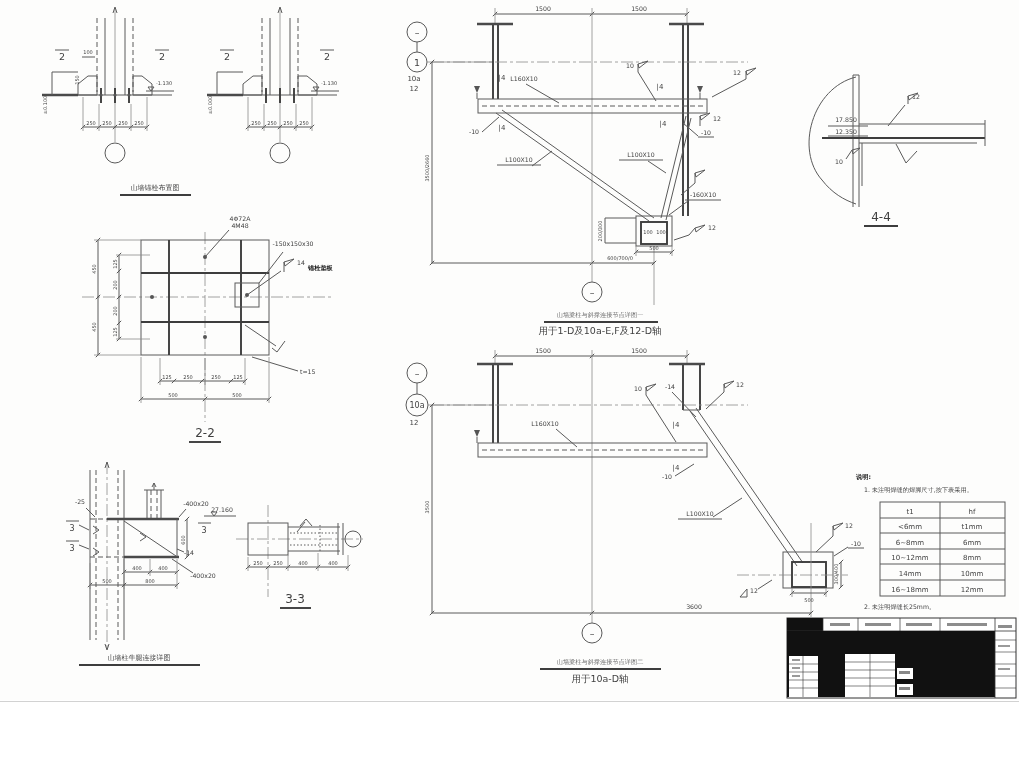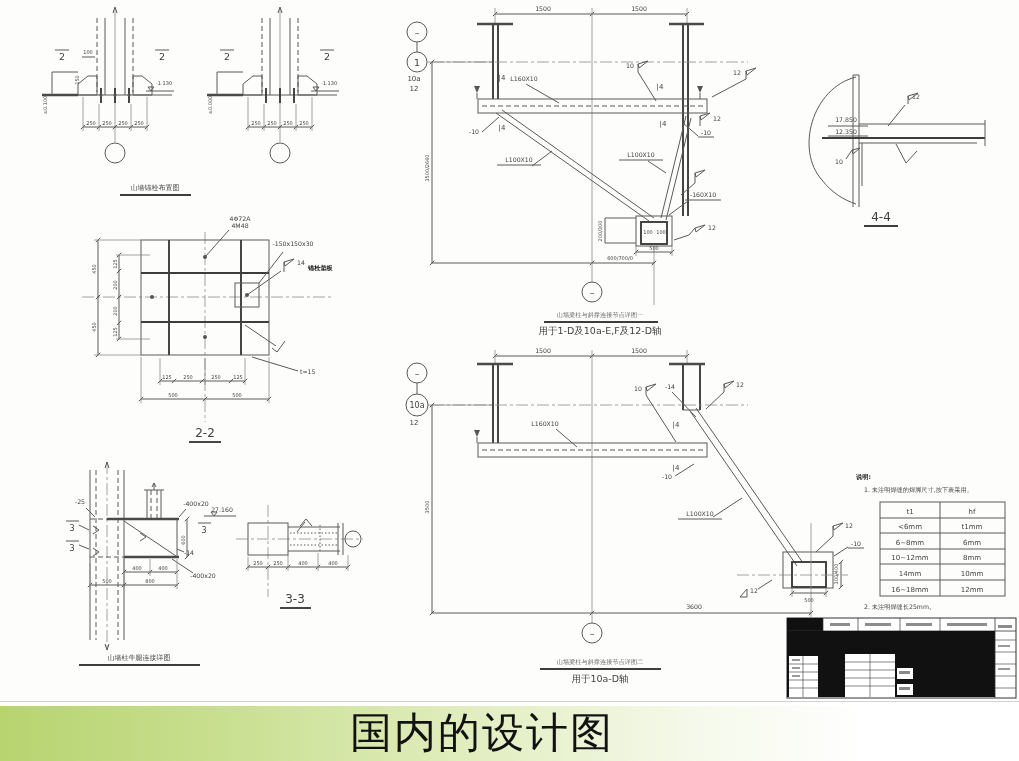--- a/index.html
+++ b/index.html
@@ -601,16 +601,13 @@
   <rect x="998" y="668" width="12" height="2" fill="#9a9a9a"></rect>
         <rect x="792" y="659" width="8" height="2" fill="#9a9a9a"></rect>
   <rect x="792" y="667" width="8" height="2" fill="#9a9a9a"></rect>
         <rect x="792" y="675" width="8" height="2" fill="#9a9a9a"></rect>
   <rect x="899" y="671" width="11" height="3" fill="#888"></rect>
         <rect x="899" y="687" width="11" height="3" fill="#888"></rect>
 </g>
 </svg>
 
 <div class="divider"></div>
-<div class="footer">
-  <div class="slide-title">国内的设计图</div>
 </div>
-</div>
 
 </body></html>

